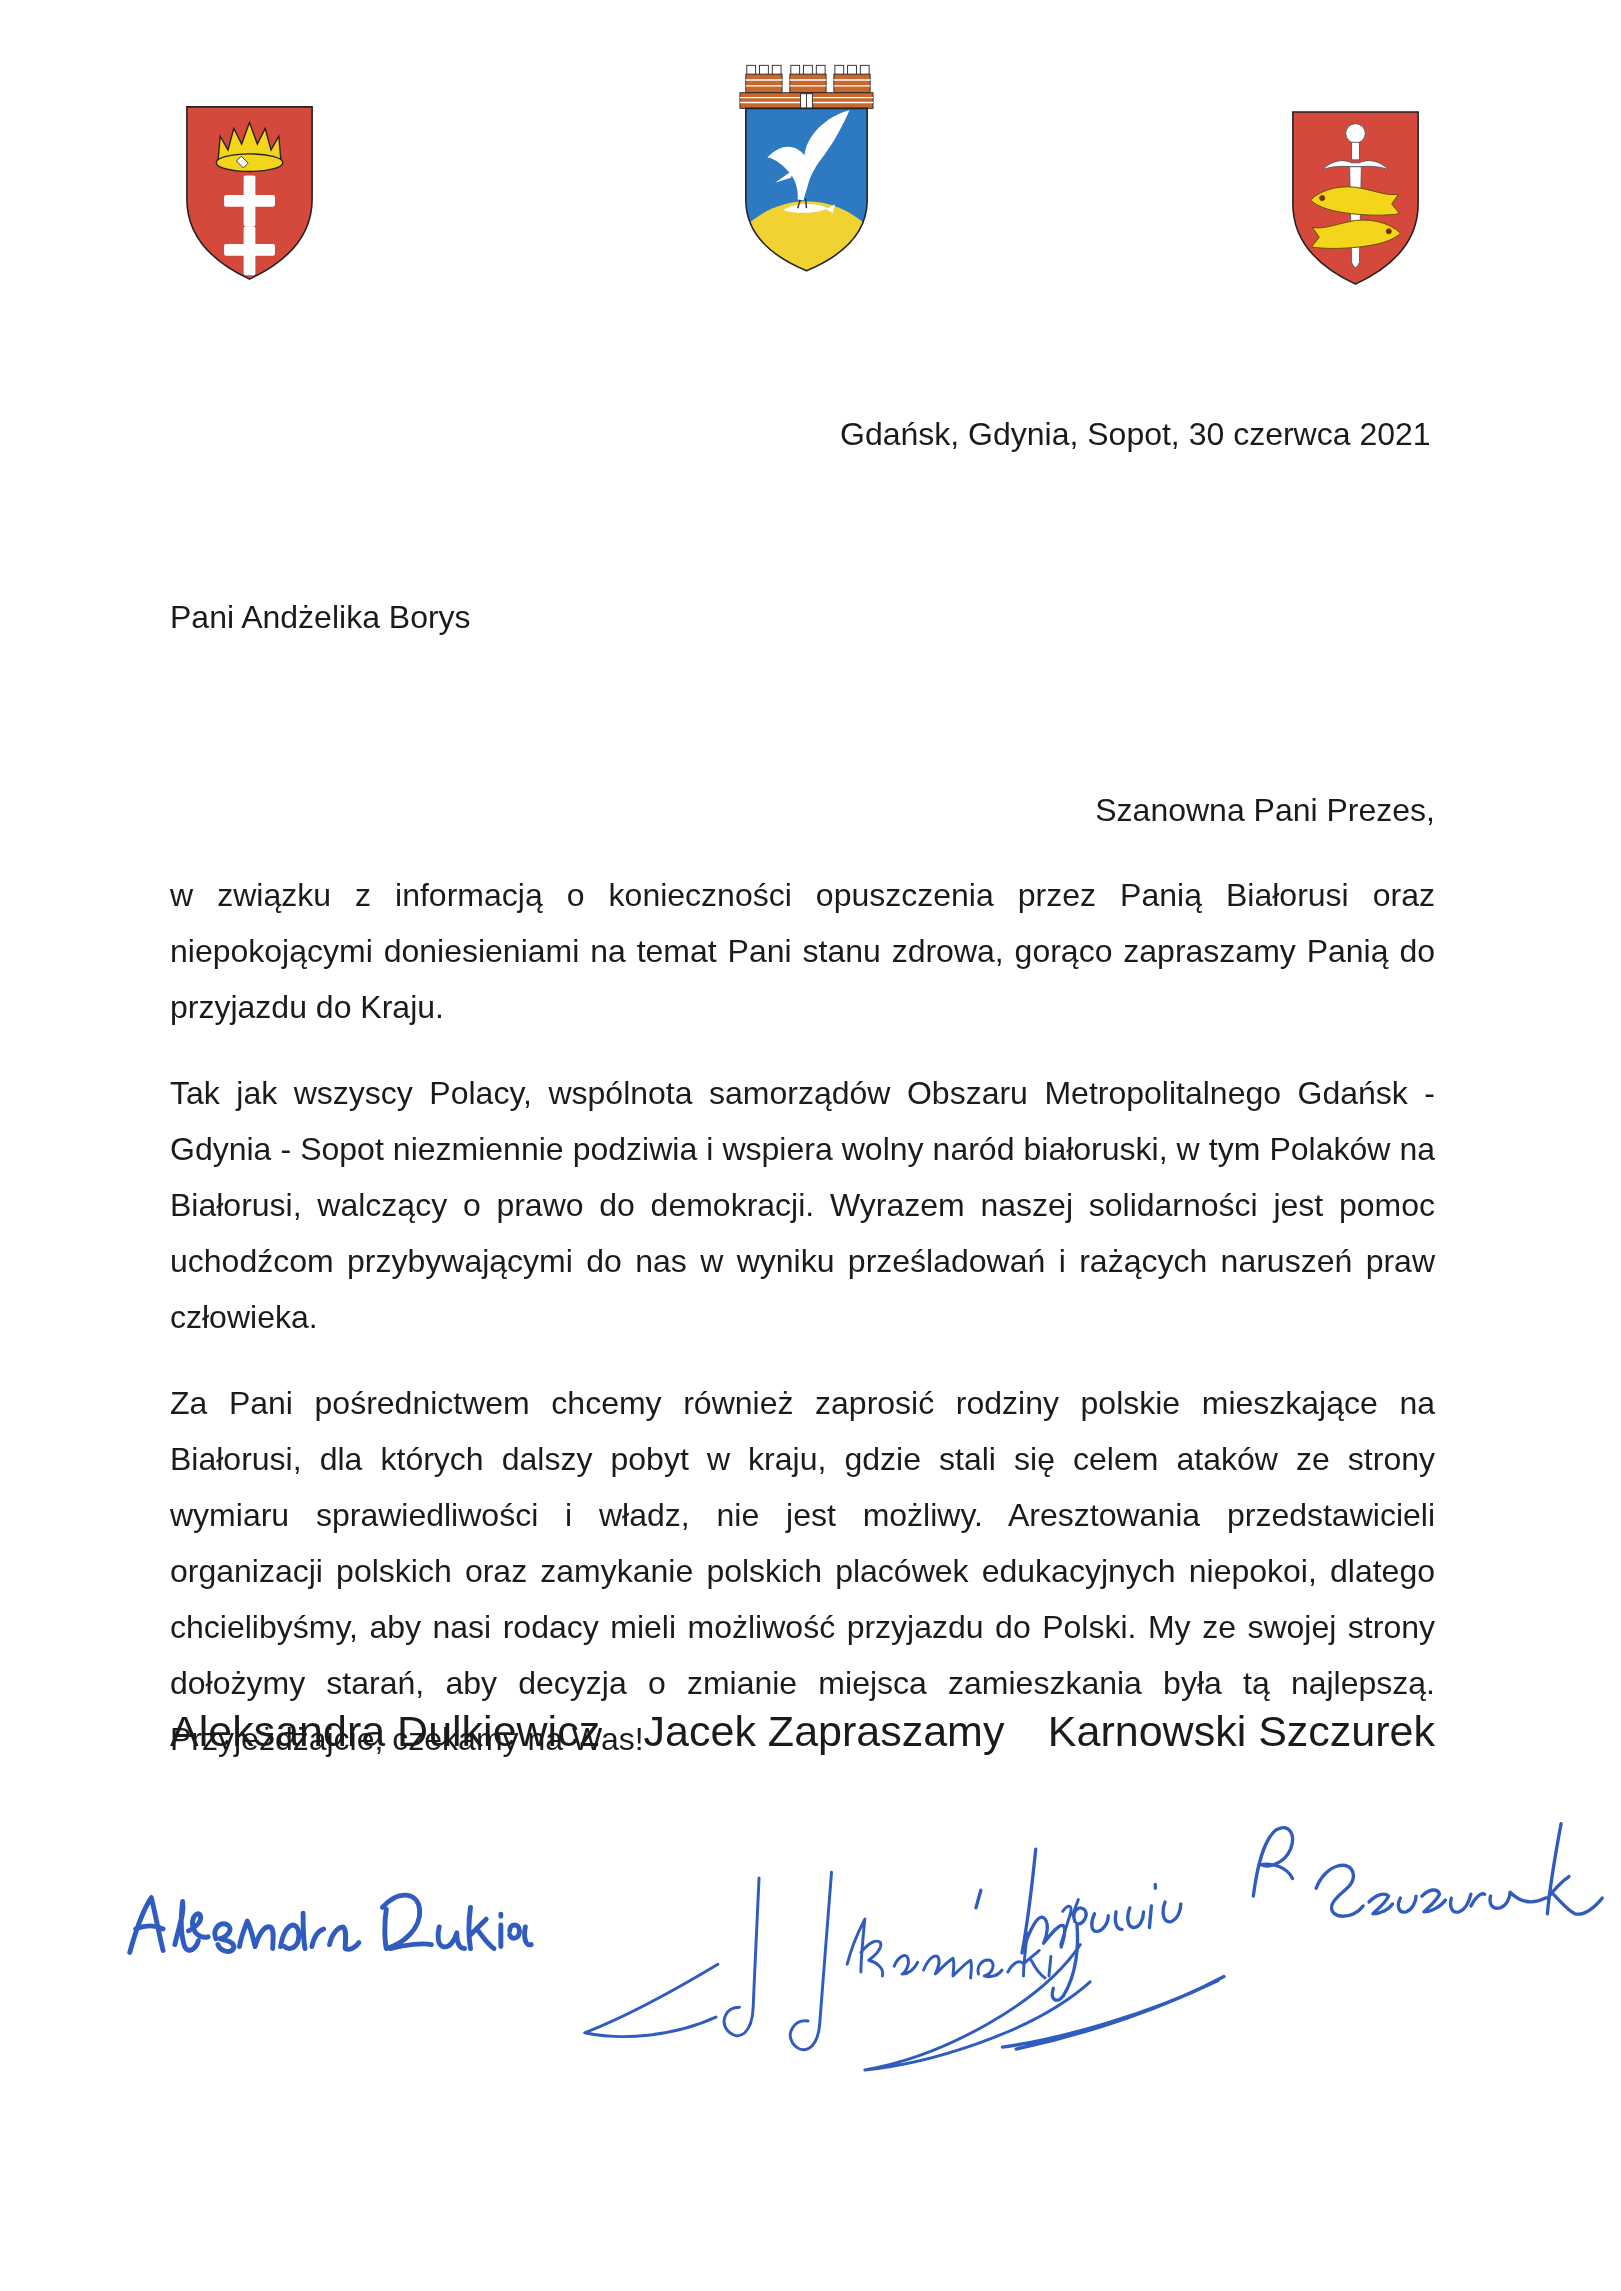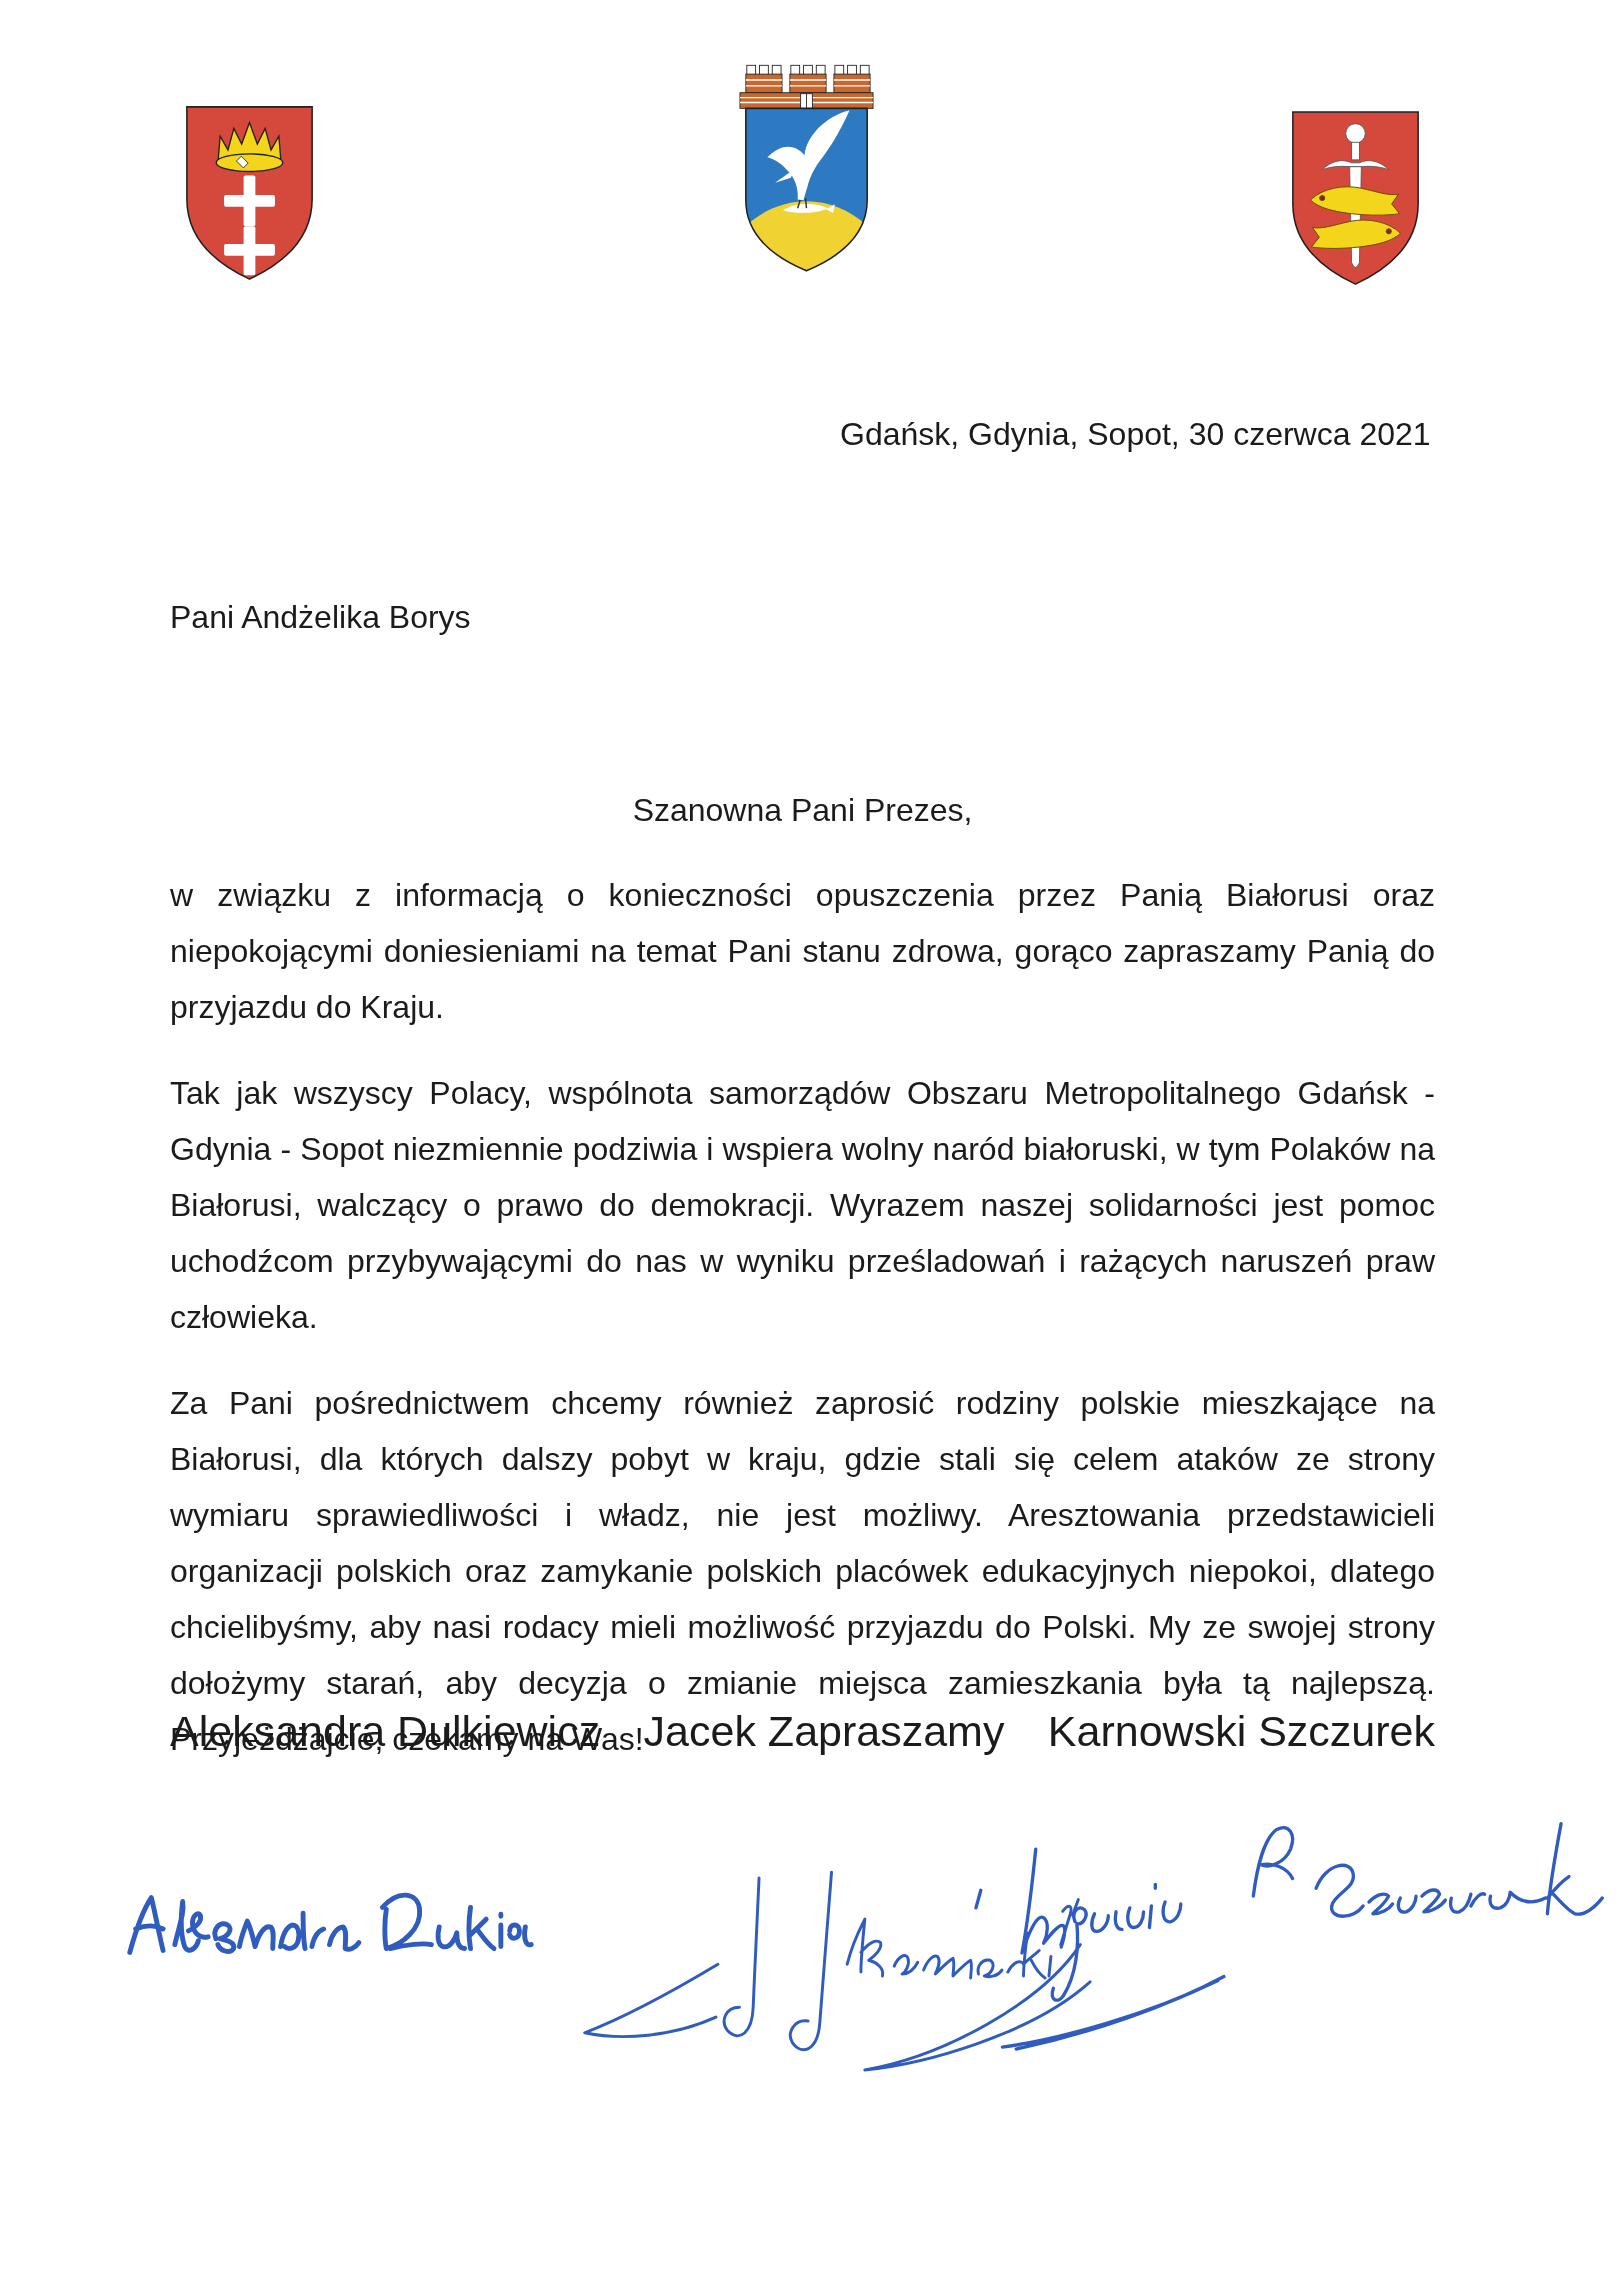--- a/index.html
+++ b/index.html
@@ -31,21 +31,21 @@
     font-size:32px;white-space:nowrap;
   }
   .recipient{
     position:absolute;left:170px;top:586px;
     font-size:32px;line-height:63px;text-align:right;
   }
   .body-text{
     position:absolute;left:170px;top:782px;width:1265px;
     font-size:32px;line-height:56px;
   }
-  .salutation{margin:0 0 29px 0;text-align:center;}
+  .salutation{margin:0 0 29px 0;text-align:right;}
   .body-text p{margin:0 0 30px 0;text-align:justify;}
   .body-text p:last-child{margin-bottom:0;}
 
   .names{
     position:absolute;left:170px;top:1707px;width:1265px;
     display:flex;justify-content:space-between;
     font-size:43px;white-space:nowrap;
   }
 
   .sig{position:absolute;}

